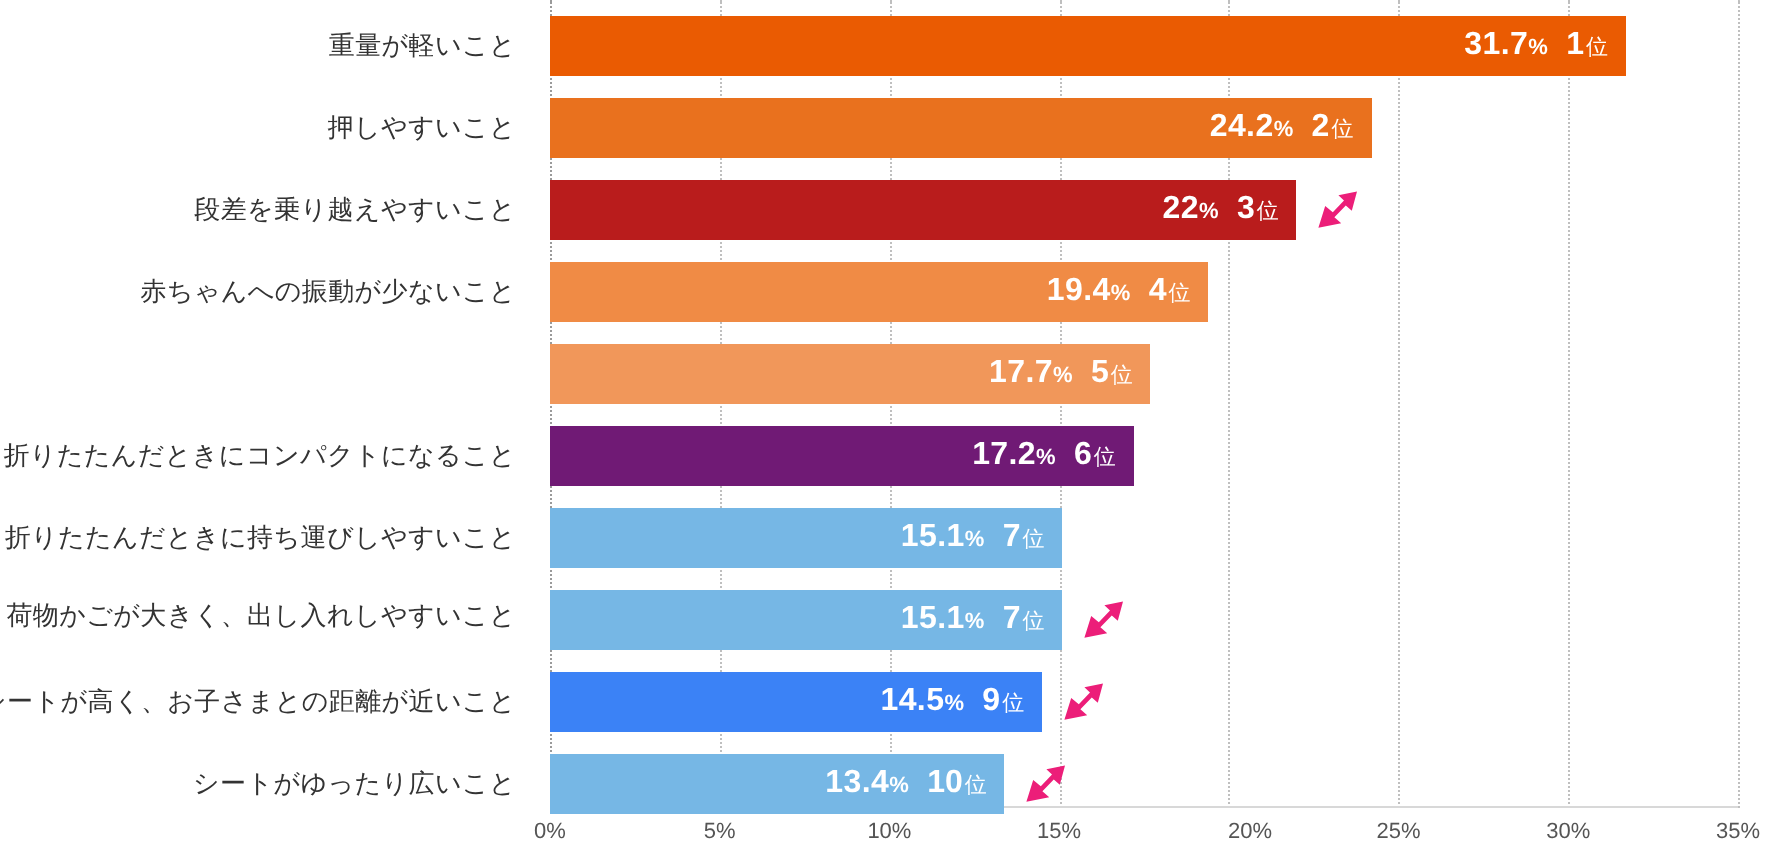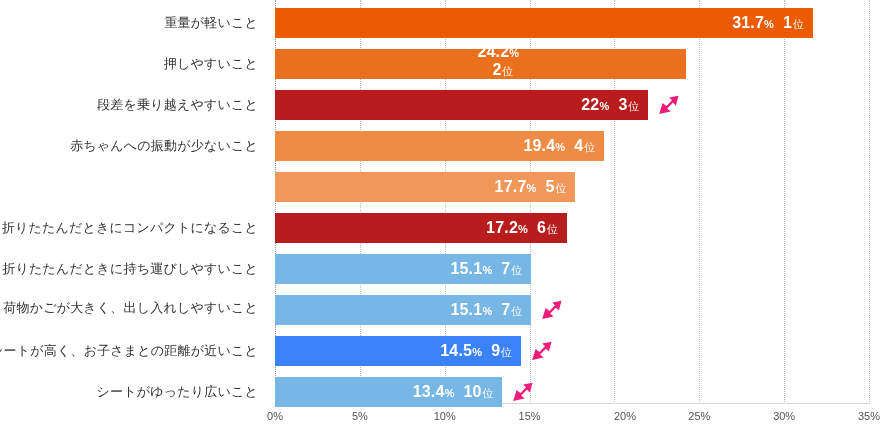--- a/index.html
+++ b/index.html
@@ -166,21 +166,21 @@
         <div class="gridline" style="left: 594px;"></div>
       </div>
     <div class="baseline"></div>
   <div class="bar-row" style="top: 8px; width: 594px;">
         <div class="bar" style="width: 537.994px; background: rgb(234, 91, 2);">
           <span class="val-pct">31.7<span class="unit">%</span></span>
           <span class="val-rank">1<span class="rank-unit">位</span></span>
         </div>
       </div>
       <div class="bar-row" style="top: 49px; width: 594px;">
-        <div class="bar" style="width: 410.709px; background: rgb(233, 113, 30); flex-direction: column;">
+        <div class="bar" style="width: 410.709px; background: rgb(233, 113, 30);">
           <span class="val-pct">24.2<span class="unit">%</span></span>
           <span class="val-rank">2<span class="rank-unit">位</span></span>
         </div>
       </div>
       <div class="bar-row" style="top: 90px; width: 594px;">
         <div class="bar" style="width: 373.371px; background: #b91c1c;">
           <span class="val-pct">22<span class="unit">%</span></span>
           <span class="val-rank">3<span class="rank-unit">位</span></span>
         </div>
       </div>
@@ -190,21 +190,21 @@
           <span class="val-rank">4<span class="rank-unit">位</span></span>
         </div>
       </div>
       <div class="bar-row" style="top: 172px; width: 594px;">
         <div class="bar" style="width: 300.394px; background: rgb(241, 151, 90);">
           <span class="val-pct">17.7<span class="unit">%</span></span>
           <span class="val-rank">5<span class="rank-unit">位</span></span>
         </div>
       </div>
       <div class="bar-row" style="top: 213px; width: 594px;">
-        <div class="bar" style="width: 291.909px; background: #b91c1c;">
+        <div class="bar" style="width: 291.909px; background: #701a75;">
           <span class="val-pct">17.2<span class="unit">%</span></span>
           <span class="val-rank">6<span class="rank-unit">位</span></span>
         </div>
       </div>
       <div class="bar-row" style="top: 254px; width: 594px;">
         <div class="bar" style="width: 256.269px; background: rgb(118, 183, 229);">
           <span class="val-pct">15.1<span class="unit">%</span></span>
           <span class="val-rank">7<span class="rank-unit">位</span></span>
         </div>
       </div>

